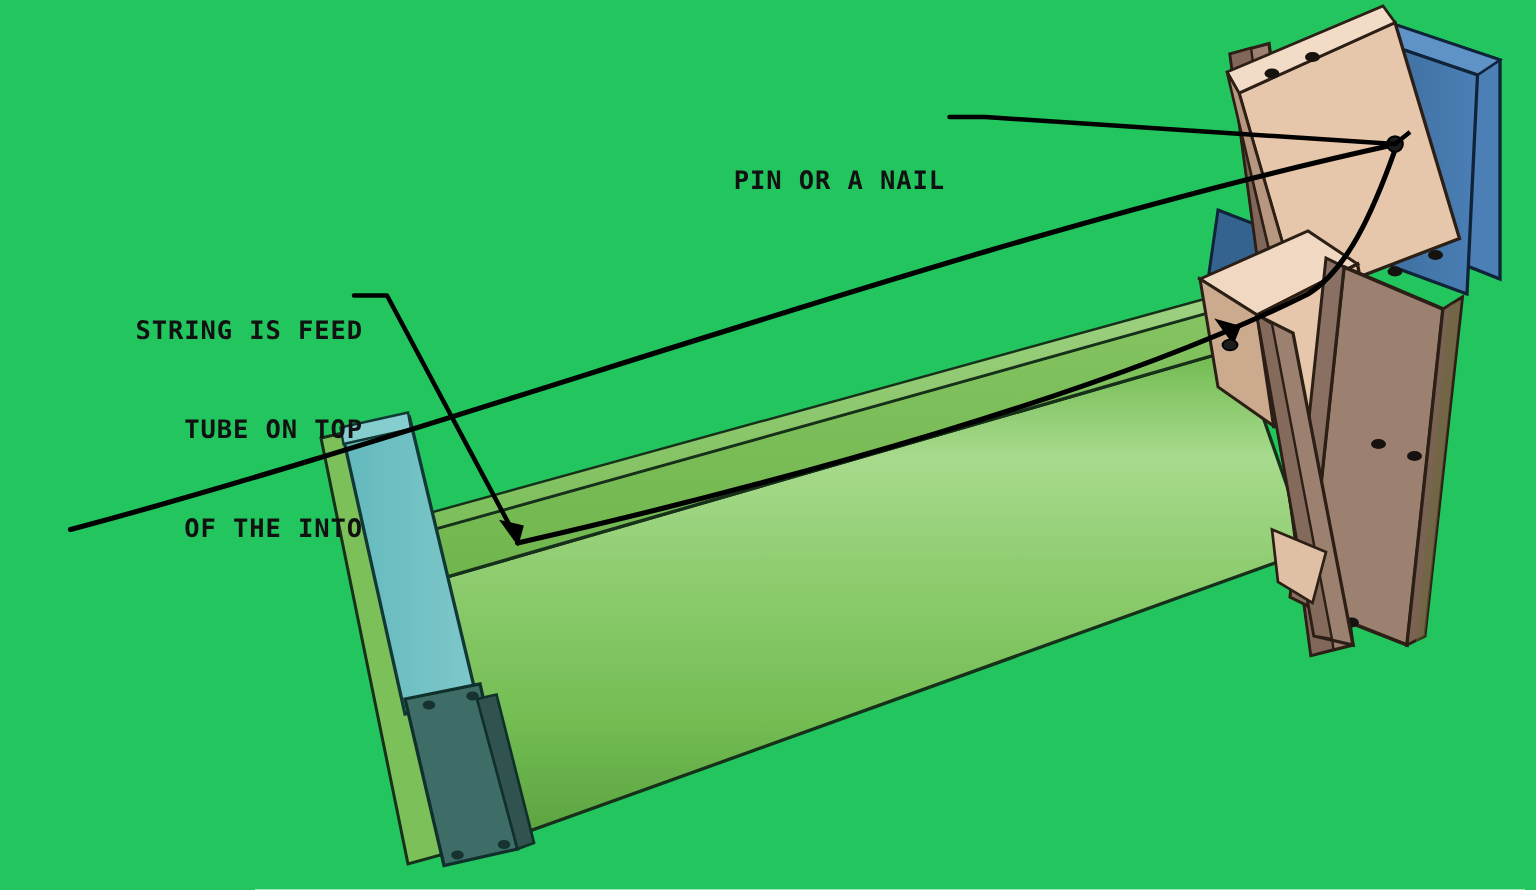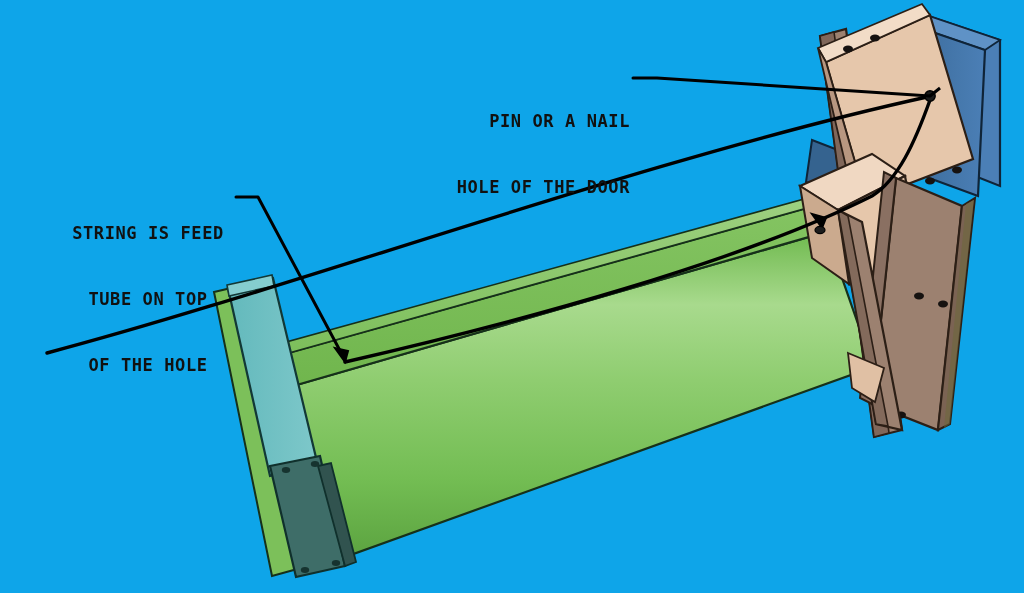--- a/index.html
+++ b/index.html
@@ -1,19 +1,19 @@
 <!DOCTYPE html>
 <html><head>
 <meta charset="utf-8">
 <style>
   html,body{margin:0;padding:0;background:#ffffff;}
   #stage{
     position:relative;
     width:1024px;height:593px;
-    background:#0ea5e9;
+    background:#22c55e;
     overflow:hidden;
     font-family:"DejaVu Sans Mono", monospace;
   }
   #art{position:absolute;left:0;top:0;width:1024px;height:593px;}
 
   .label{
     position:absolute;
     font-family:"DejaVu Sans Mono", monospace;
     font-size:17px;
     line-height:22px;
@@ -22,23 +22,23 @@
     font-weight:700;
     white-space:pre;
     -webkit-font-smoothing:none;
   }
   #label-pin{
     left:398px; top:66px;
     width:232px;
     text-align:right;
   }
   #label-string{
-    left:54px; top:178px;
+    left:54px; top:166px;
     width:188px;
-    text-align:center;
+    text-align:right;
   }
   .lbl-line{display:block;}
 </style>
 </head>
 <body>
 
 <div id="stage">
 
   <svg id="art" viewBox="0 0 1024 593" xmlns="http://www.w3.org/2000/svg">
     <defs>
@@ -164,22 +164,21 @@
     <g fill="none" stroke="#000000" stroke-width="3" stroke-linecap="round" stroke-linejoin="round">
 
       <path d="M 633 78 L 657 78 L 930 96"></path>
 
       <path d="M 236 197 L 258 197 L 345 360"></path>
     </g>
   </svg>
 
   <div class="label" id="label-pin">
     <span class="lbl-line">PIN OR A NAIL</span>
-    <span class="lbl-line">HOLE OF THE DOOR</span>
   </div>
 
   <div class="label" id="label-string">
     <span class="lbl-line">STRING IS FEED</span>
     <span class="lbl-line">TUBE ON TOP</span>
-    <span class="lbl-line">OF THE HOLE</span>
+    <span class="lbl-line">OF THE INTO</span>
   </div>
 
 </div>
 
 </body></html>

